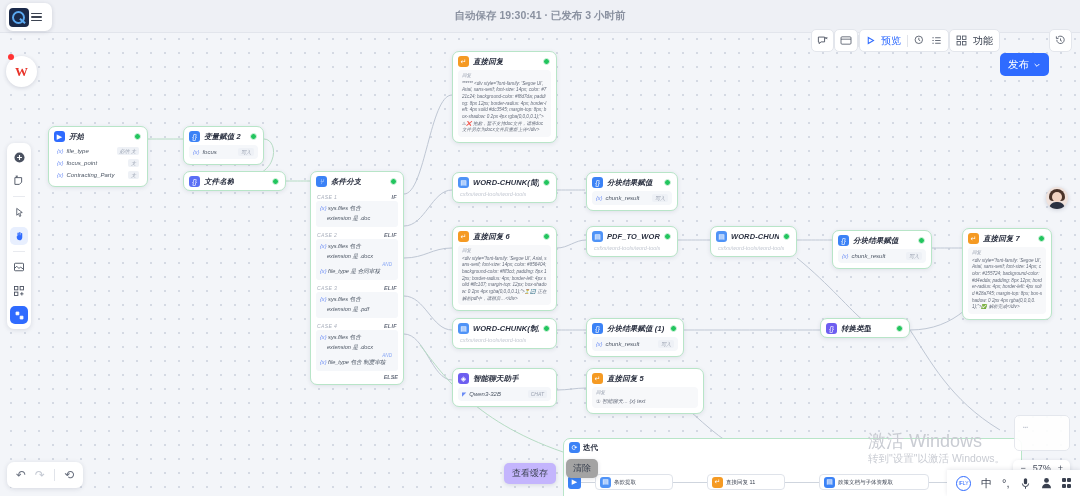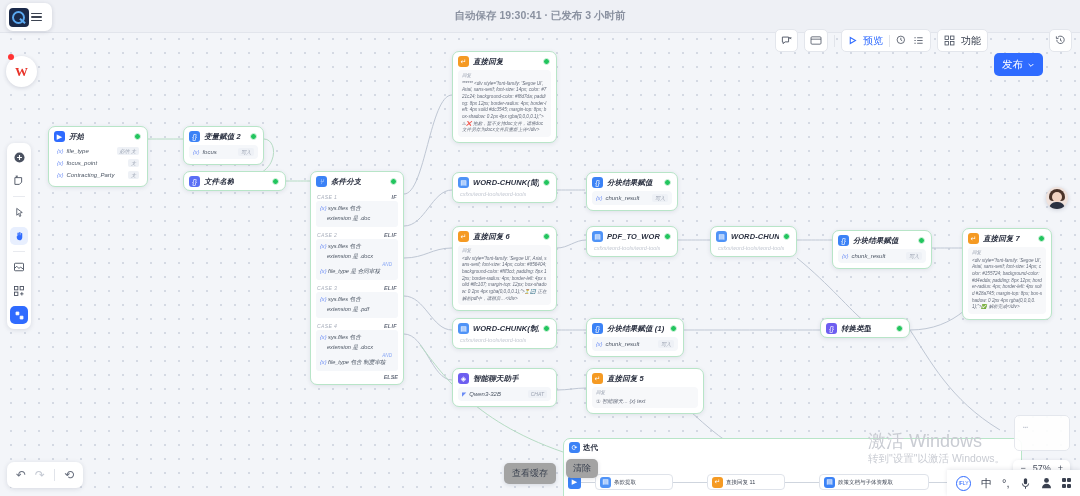--- a/index.html
+++ b/index.html
@@ -20,21 +20,21 @@
   }
   .topbar {
     position:absolute; top:0; left:0; right:0; height:33px;
     background:#eef0f5; border-bottom:1px solid #e2e5ec;
     display:flex; align-items:center; z-index:40;
   }
   .autosave {
     position:absolute; left:50%; transform:translateX(-50%);
     font-size:10.5px; color:#8a91a0; white-space:nowrap;font-weight:bold;
   }
-  .top-right { position:absolute; right:8px; top:5px; display:flex; align-items:center; gap:6px; }
+  .top-right { position:absolute; right:8px; top:5px; display:flex; align-items:center; }
   .tb-btn {
     height:23px; min-width:23px; padding:0 5px; background:#fff; border:1px solid #e3e6ec;
     border-radius:5px; display:flex; align-items:center; justify-content:center;
     gap:3px; font-size:10px; color:#4a5160; cursor:pointer;
   }
   .tb-group {
     height:23px; background:#fff; border:1px solid #e3e6ec; border-radius:5px;
     display:flex; align-items:center; padding:0 6px; gap:6px; cursor:pointer;
   }
   .tb-sep { width:1px; height:12px; background:#e1e4ea; }
@@ -153,21 +153,21 @@
   .mini-node {
     height:16px; min-width:78px; border:1px solid #dfe3ea; border-radius:4px; background:#fff;
     display:flex; align-items:center; gap:3px; padding:0 4px; font-size:5.5px; color:#39404f; white-space:nowrap;
   }
   .mini-dash { width:34px; height:1px; background:#cfd5de; }
   .clear-chip {
     position:absolute; left:566px; bottom:18px; background:#a3a3a3; border-radius:5px;
     box-shadow:0 1px 4px rgba(30,40,70,.14); font-size:9px; color:#39404f; padding:3px 7px; z-index:46;
   }
   .cache-chip {
-    position:absolute; left:504px; bottom:12px; background:#a3a3a3; border-radius:5px;
+    position:absolute; left:504px; bottom:12px; background:#c4b5fd; border-radius:5px;
     box-shadow:0 1px 4px rgba(30,40,70,.14); font-size:9px; color:#39404f; padding:4px 8px; z-index:46;
   }
   
   .zoomctl {
     position:absolute; right:10px; bottom:20px; background:#fff; border-radius:5px;
     box-shadow:0 1px 4px rgba(30,40,70,.14); display:flex; align-items:center; gap:7px;
     padding:3px 7px; font-size:9px; color:#4a5160; z-index:47;
   }
   .mini-map {
     position:absolute; right:10px; bottom:45px; width:56px;height:36px; background:#fff;

